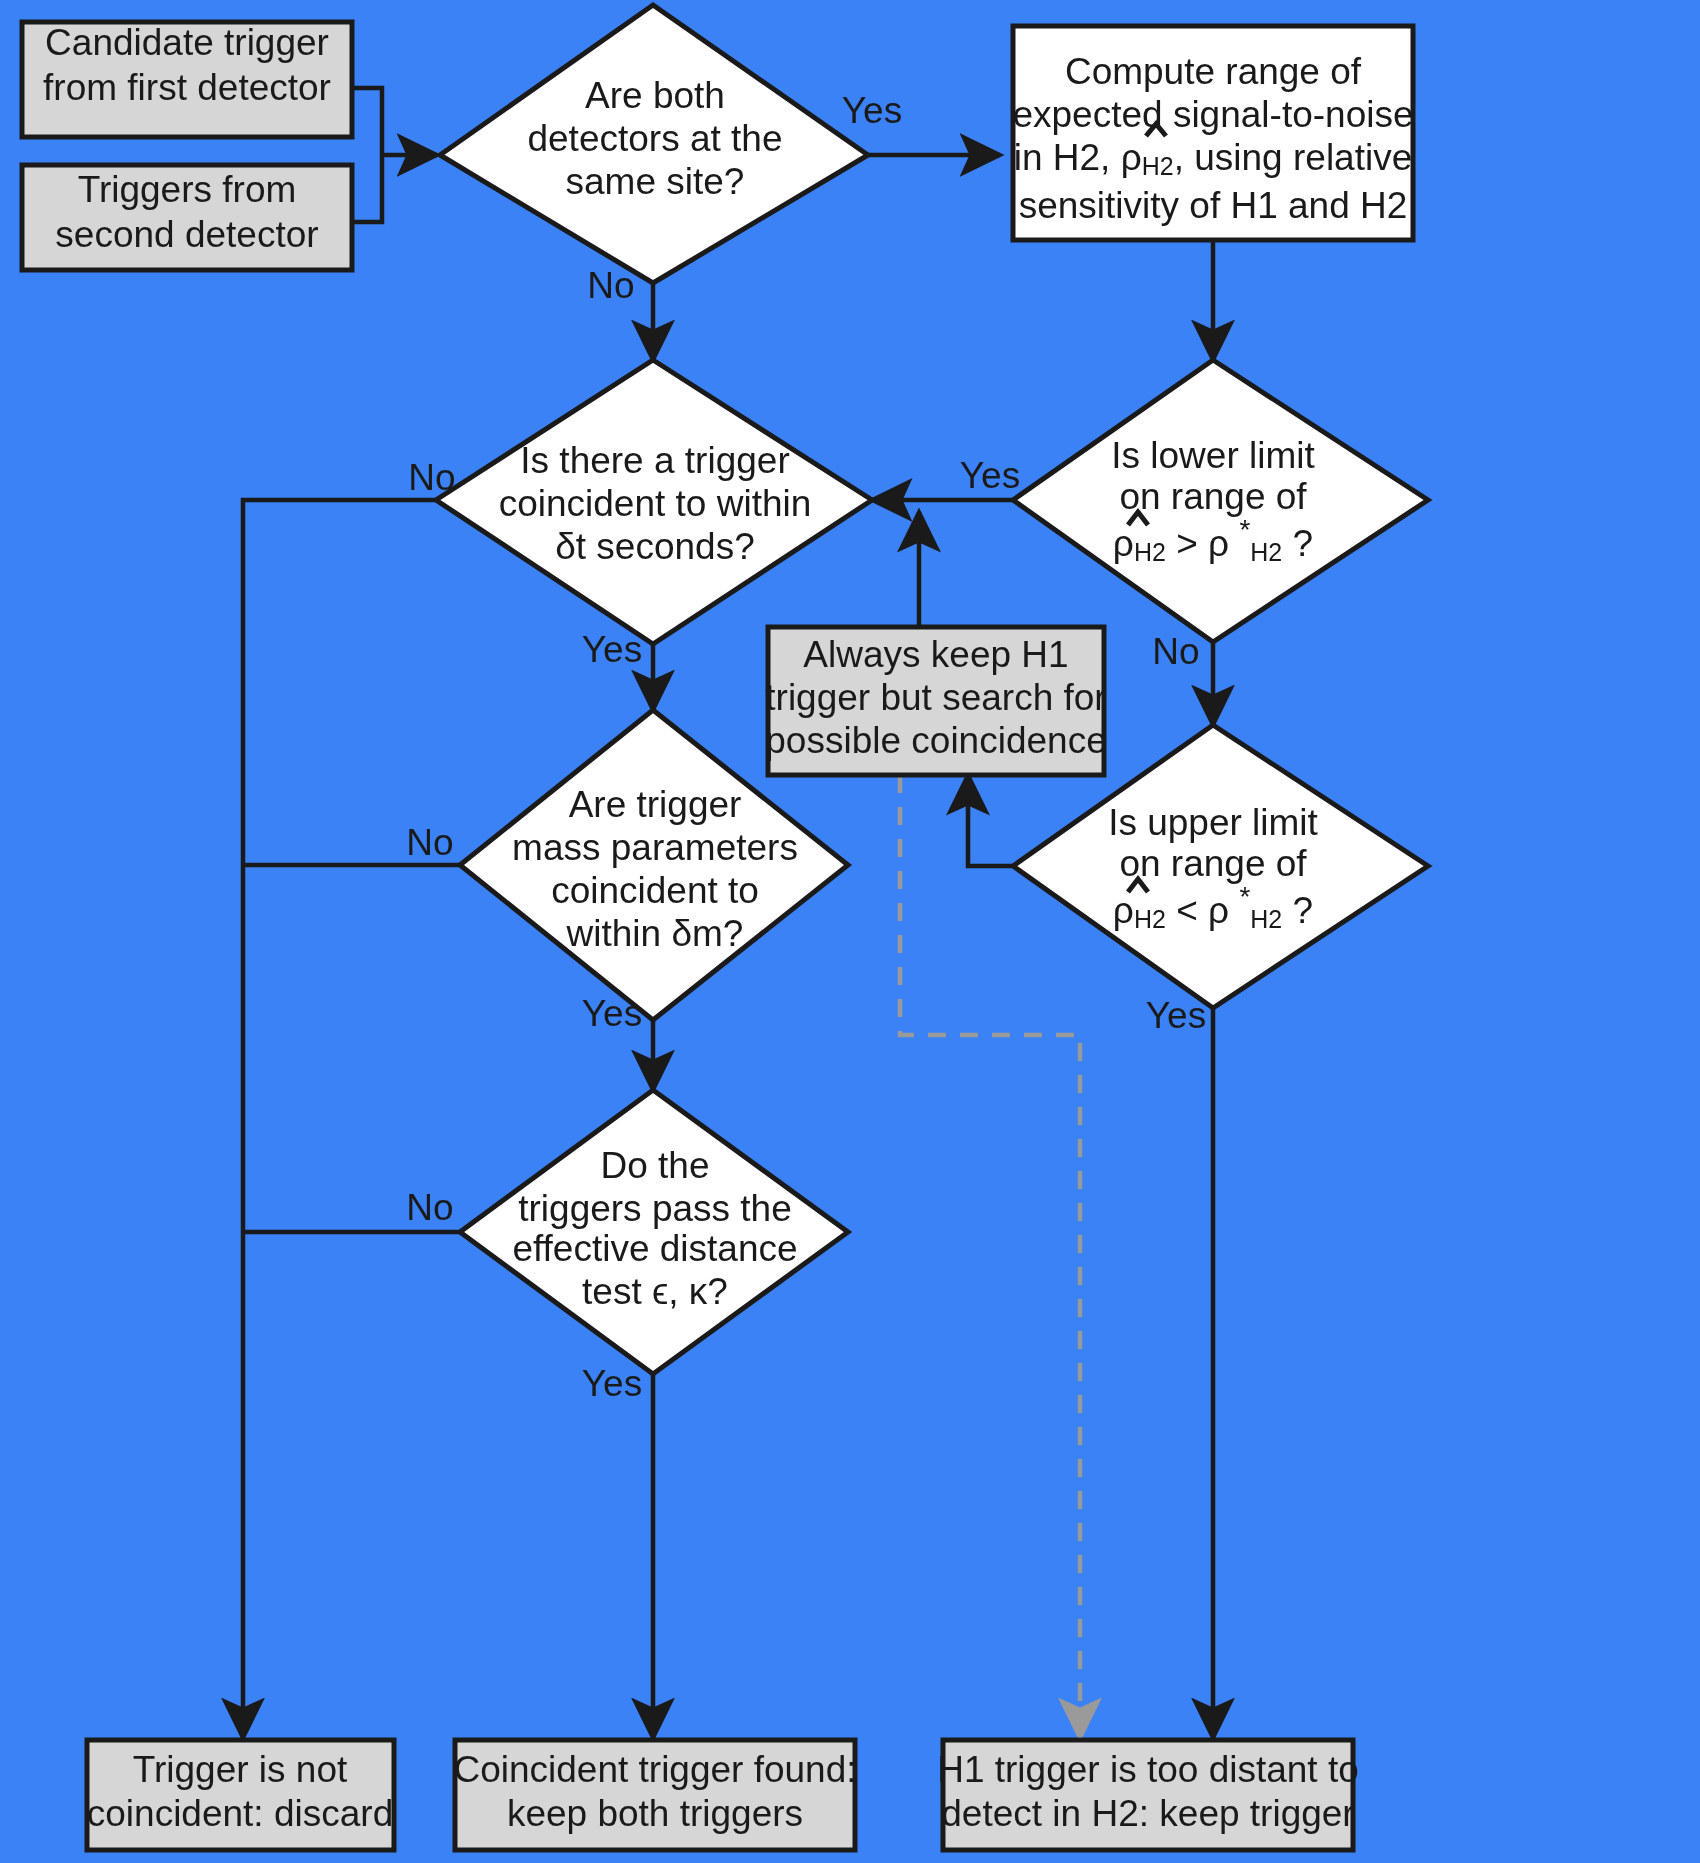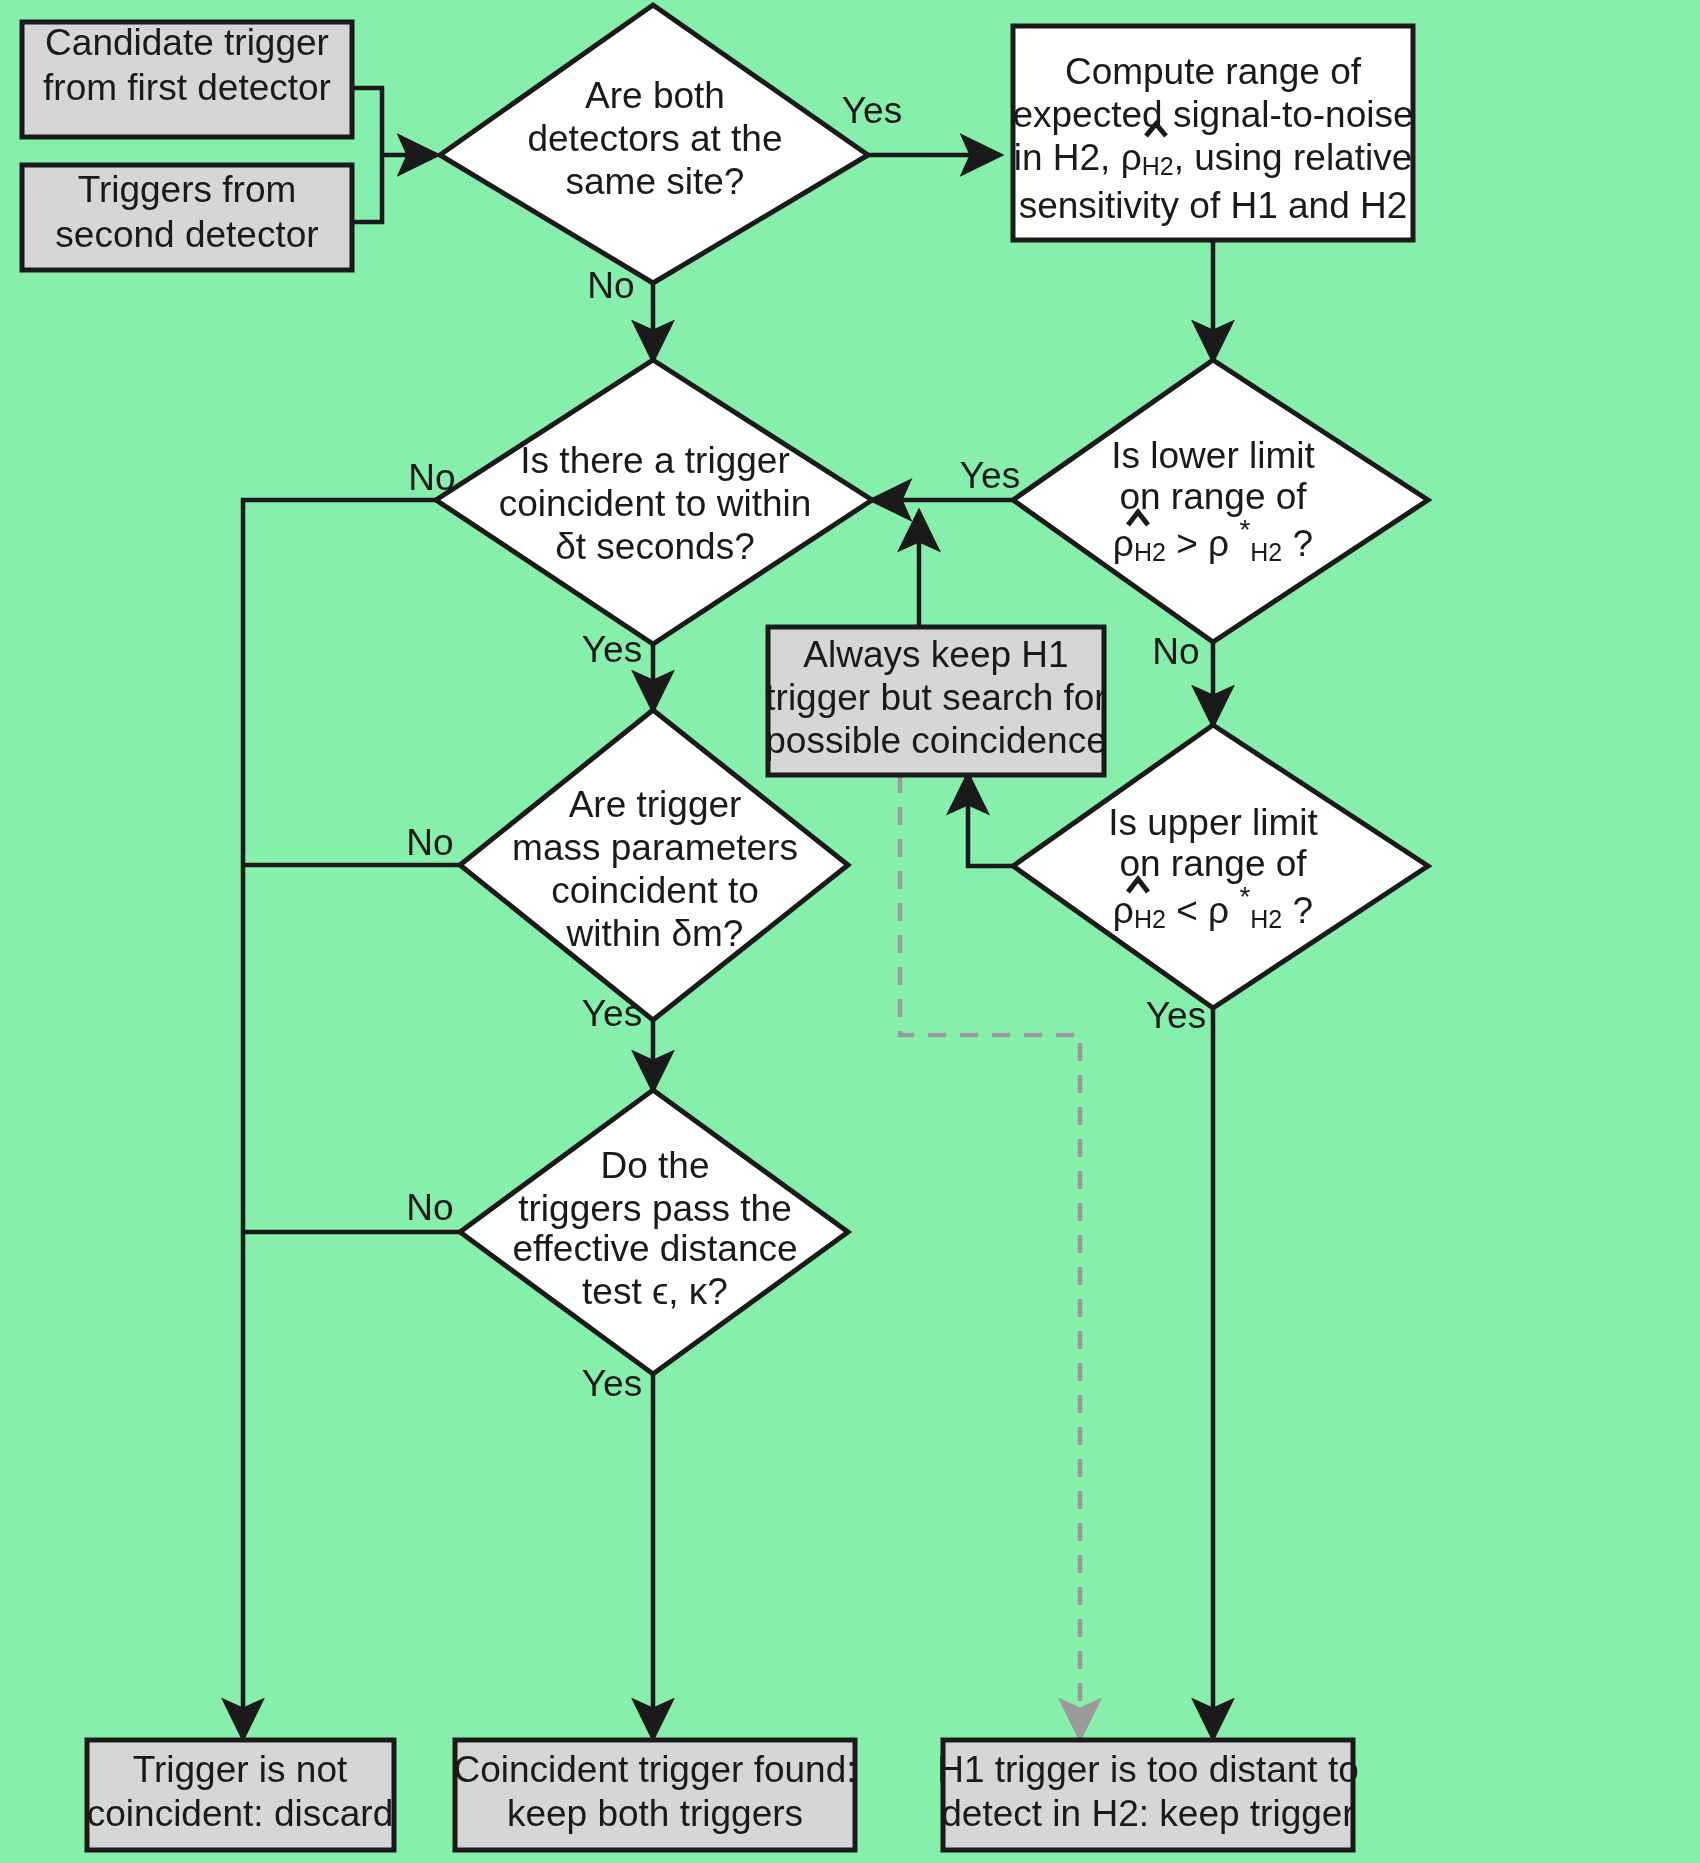--- a/index.html
+++ b/index.html
@@ -7,21 +7,21 @@
     padding: 0;
     background: #ffffff;
   }
   body {
     font-family: "Liberation Sans", sans-serif;
   }
   #stage {
     position: relative;
     width: 1700px;
     height: 1863px;
-    background: #86efac;
+    background: #3b82f6;
     overflow: hidden;
   }
   svg#flow {
     position: absolute;
     left: 0;
     top: 0;
     width: 1700px;
     height: 1863px;
   }
   .shape-line {

